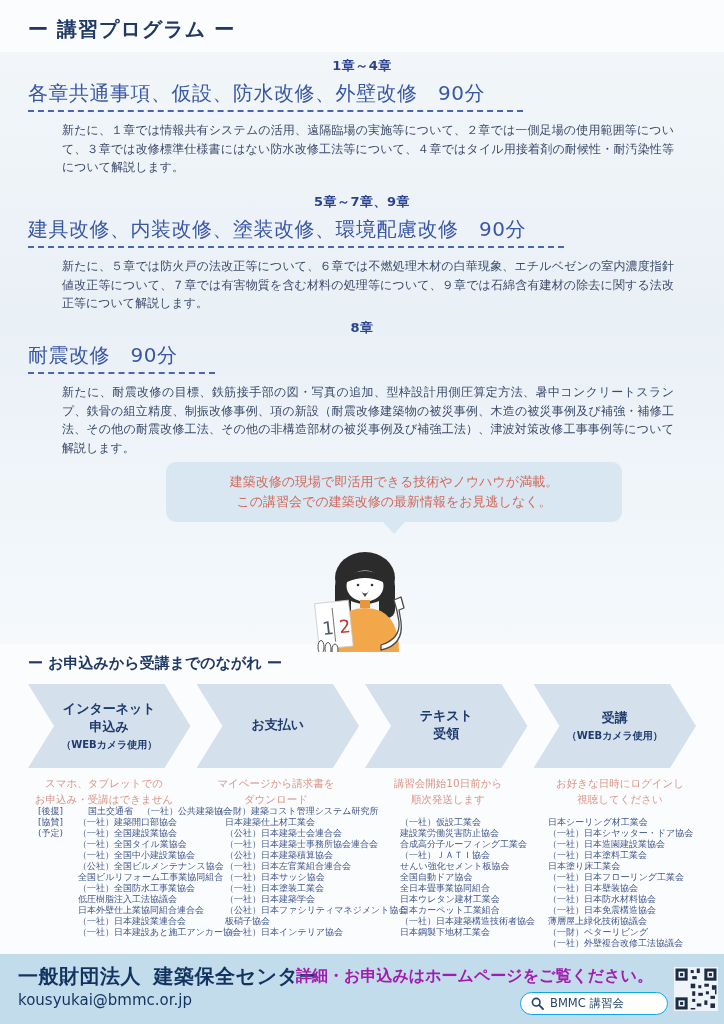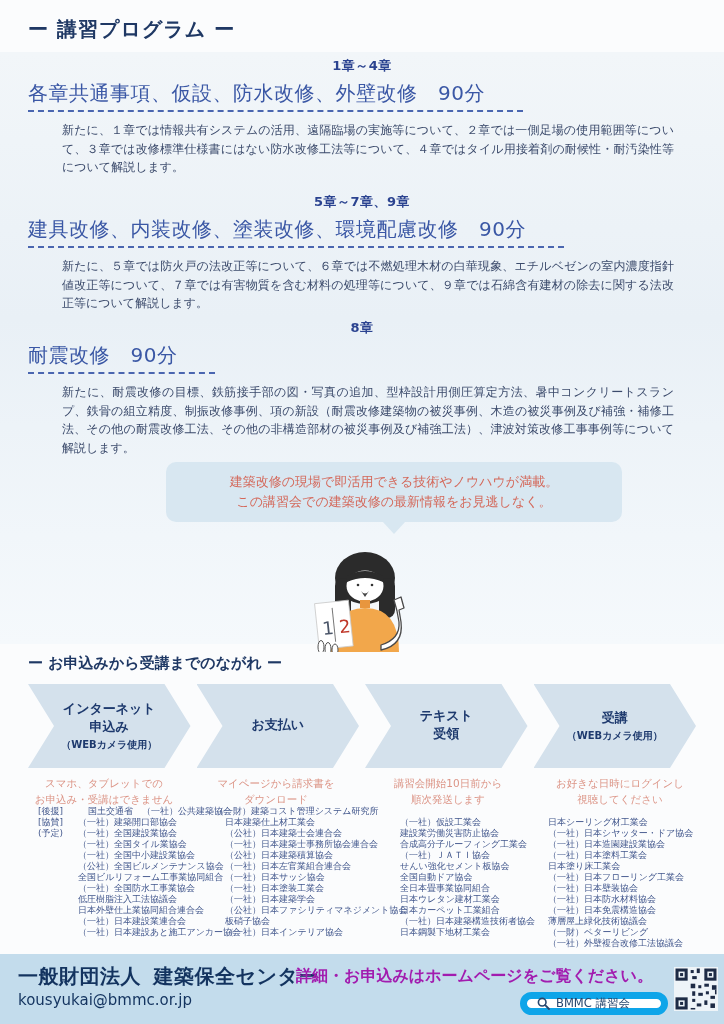--- a/index.html
+++ b/index.html
@@ -38,21 +38,21 @@
   .org-col{position:absolute;top:0;}
   .oc1{left:48px;} .oc2{left:185px;} .oc3{left:370px;} .oc4{left:518px;}
   .org-row1{height:11px;}
   .oc1 .org-row1{padding-left:10px;}
   .oc2 .list-line{padding-left:10px;}
   .footer{position:absolute;left:0;bottom:0;width:724px;height:70px;background:#c3dcec;z-index:2;}
   .f-org{position:absolute;left:18px;top:9px;font-size:20px;font-weight:bold;color:#13335f;letter-spacing:.5px;font-family:Liberation Mono, monospace;}
   .f-email{position:absolute;left:18px;top:37px;font-size:15px;color:#13335f;}
   .f-msg{position:absolute;left:296px;top:12px;font-size:16px;font-weight:bold;color:#a21caf;}
   .search-pill{position:absolute;left:520px;top:38px;width:148px;height:23px;background:#fff;
-    border:7px solid #0ea5e9;border-radius:12px;display:flex;align-items:center;gap:6px;
+    border:1px solid #0ea5e9;border-radius:12px;display:flex;align-items:center;gap:6px;
     padding:0 10px;box-sizing:border-box;cursor:pointer;}
   .search-pill span{font-size:11.5px;color:#26466e;}
   .qr{position:absolute;right:6px;top:13px;width:44px;height:44px;}
 </style>
 </head>
 <body>
 
 <div class="tint"></div>
 
 <div class="layer page-title">ー 講習プログラム ー</div>

